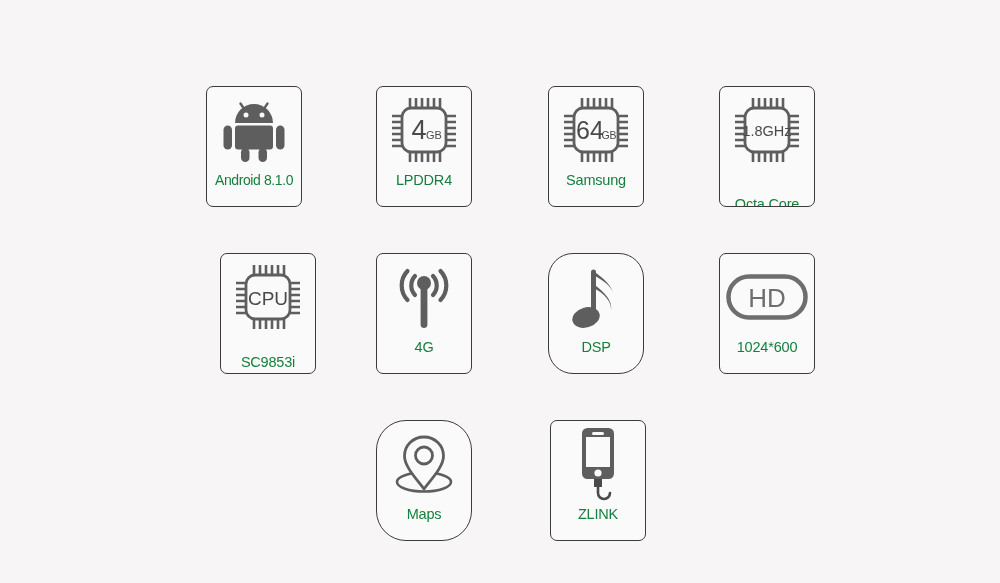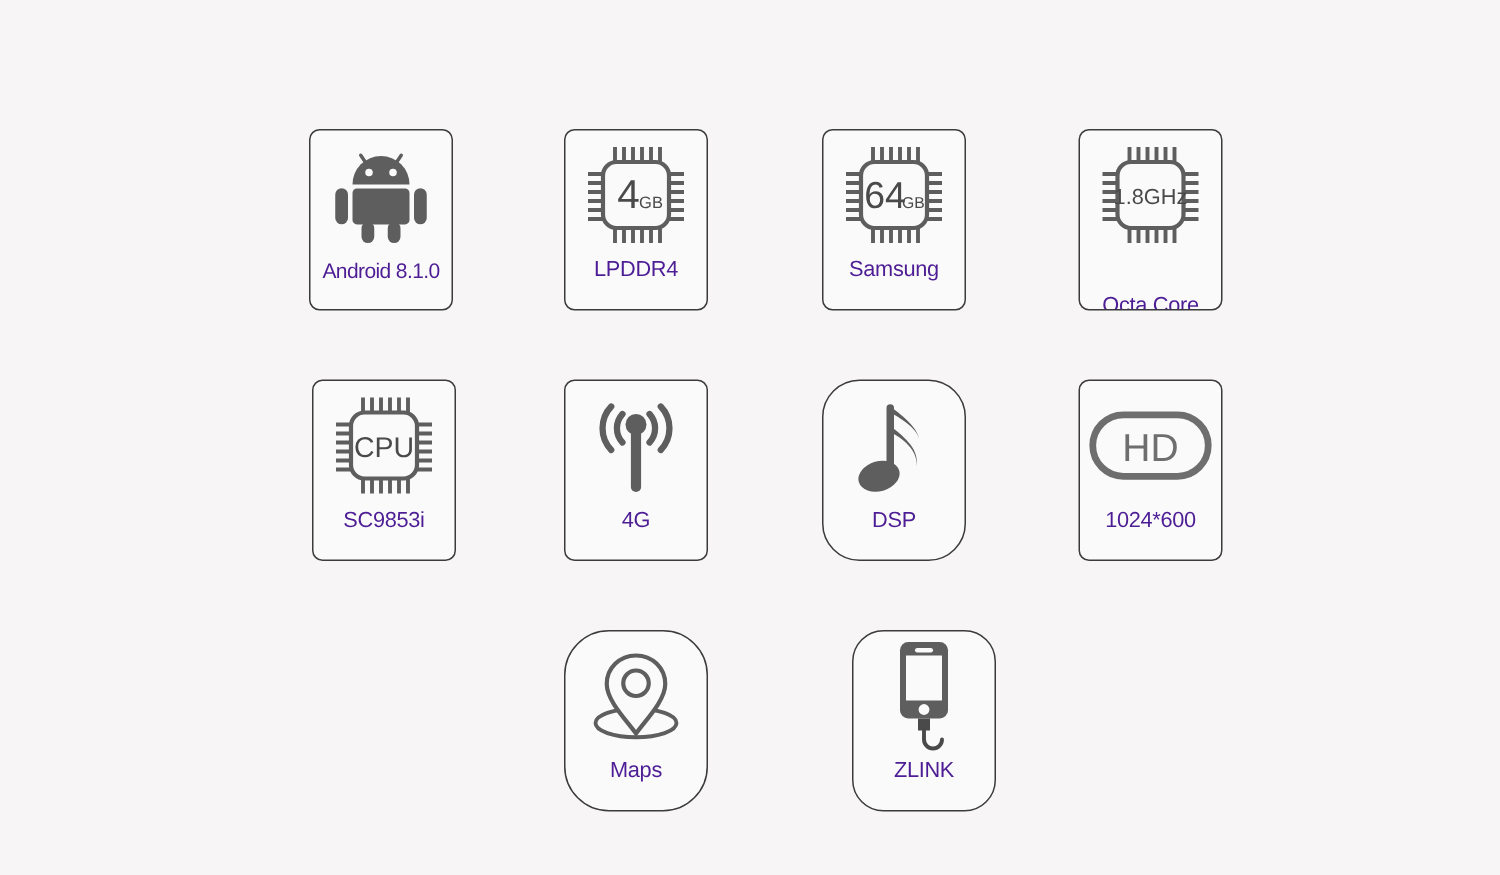--- a/index.html
+++ b/index.html
@@ -44,21 +44,21 @@
     justify-content: center;
     flex: none;
   }
   .tile-icon svg { display: block; }
 
   .tile-label {
     width: 96px;
     text-align: center;
     font-size: 14.5px;
     line-height: 1;
-    color: #4c1d95;
+    color: #15803d;
     letter-spacing: -0.2px;
     white-space: nowrap;
     font-family: "Liberation Sans", sans-serif;
   }
 
   
   .tile-label.tight { font-size: 14px; letter-spacing: -0.4px; }
 </style>
 </head>
 <body>
@@ -140,21 +140,21 @@
           <path d="M2 20 h10 M2 26 h10 M2 32 h10 M2 38 h10 M2 44 h10 M2 50 h10"></path>
           <path d="M56 20 h10 M56 26 h10 M56 32 h10 M56 38 h10 M56 44 h10 M56 50 h10"></path>
         </g>
         <rect x="12" y="12" width="44" height="44" rx="9" ry="9" fill="none" stroke="#5e5e5e" stroke-width="2.8"></rect>
         <text x="34" y="40" text-anchor="middle" fill="#4a4a4a" font-family="Liberation Sans, sans-serif" font-size="14.5">1.8GHz</text>
       </svg>
     </div>
     <div class="tile-label">Octa Core</div>
   </div>
 
-  <div class="feature-tile" style="left:208px; top:253px;">
+  <div class="feature-tile" style="left:220px; top:253px;gap:15px;">
     <div class="tile-icon">
       <svg width="68" height="68" viewBox="0 0 68 68" aria-hidden="true">
         <g stroke="#5e5e5e" stroke-width="2.6" fill="none">
           <path d="M20 2 v10 M26 2 v10 M32 2 v10 M38 2 v10 M44 2 v10 M50 2 v10"></path>
           <path d="M20 56 v10 M26 56 v10 M32 56 v10 M38 56 v10 M44 56 v10 M50 56 v10"></path>
           <path d="M2 20 h10 M2 26 h10 M2 32 h10 M2 38 h10 M2 44 h10 M2 50 h10"></path>
           <path d="M56 20 h10 M56 26 h10 M56 32 h10 M56 38 h10 M56 44 h10 M56 50 h10"></path>
         </g>
         <rect x="12" y="12" width="44" height="44" rx="9" ry="9" fill="none" stroke="#5e5e5e" stroke-width="2.8"></rect>
         <text x="34" y="41.5" text-anchor="middle" fill="#4a4a4a" font-family="Liberation Sans, sans-serif" font-size="19">CPU</text>
@@ -214,21 +214,21 @@
     <div class="tile-icon">
       <svg width="70" height="66" viewBox="0 0 70 66" aria-hidden="true">
         <ellipse cx="35" cy="51" rx="27" ry="9.5" fill="none" stroke="#5e5e5e" stroke-width="2.6"></ellipse>
         <path d="M35 6 C24 6 15.5 14.5 15.5 25 C15.5 36 28.5 49 35 58 C41.5 49 54.5 36 54.5 25 C54.5 14.5 46 6 35 6 Z" fill="#fbfafa" stroke="#5e5e5e" stroke-width="2.8"></path>
         <circle cx="35" cy="24.5" r="8.5" fill="none" stroke="#5e5e5e" stroke-width="2.8"></circle>
       </svg>
     </div>
     <div class="tile-label">Maps</div>
   </div>
 
-  <div class="feature-tile" style="left:568px; top:420px;border-radius:21px;">
+  <div class="feature-tile" style="left:550px; top:420px;">
     <div class="tile-icon">
       <svg width="54" height="76" viewBox="0 0 54 76" aria-hidden="true">
 
         <rect x="11" y="2" width="32" height="51" rx="5.5" fill="#5e5e5e"></rect>
 
         <rect x="15" y="11" width="24" height="30" fill="#fbfafa"></rect>
 
         <rect x="21" y="6" width="12" height="3" rx="1.5" fill="#fbfafa"></rect>
 
         <circle cx="27" cy="47" r="3.6" fill="#fbfafa"></circle>

